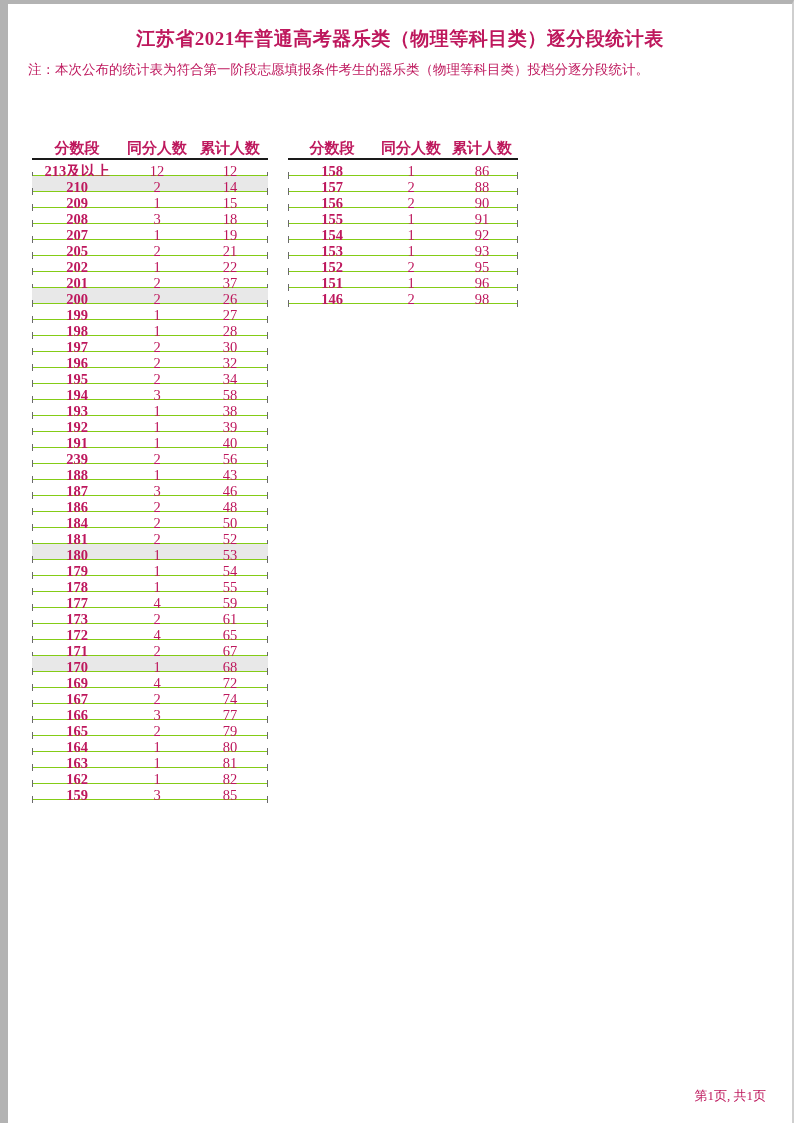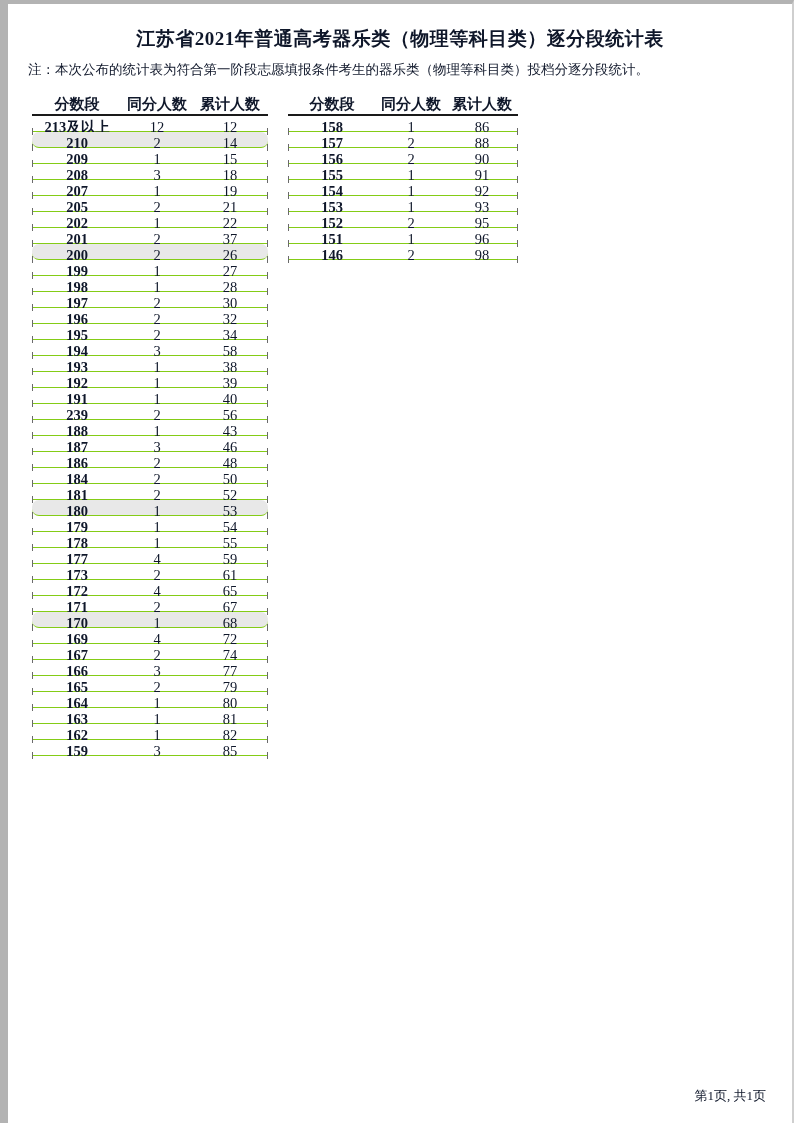--- a/index.html
+++ b/index.html
@@ -6,21 +6,21 @@
   .page {
     position: relative;
     width: 794px;
     height: 1123px;
     box-sizing: border-box;
     background: #ffffff;
     border-left: 8px solid #b3b3b3;
     border-top: 4px solid #b3b3b3;
     border-right: 2px solid #cfcfcf;
     font-family: "Liberation Serif", "DejaVu Serif", serif;
-    color: #0f172a;
+    color: #be185d;
     overflow: hidden;
   }
   .title {
     position: absolute;
     top: 22px; left: 0; right: 0;
     text-align: center;
     font-size: 19px;
     font-weight: bold;
     letter-spacing: 0.5px;
   }
@@ -36,34 +36,35 @@
   .stable.left  { left: 24px;  width: 236px; }
   .stable.right { left: 280px; width: 230px; }
   .thead {
     display: grid;
     height: 24px;
     line-height: 24px;
     font-weight: bold;
     font-size: 15px;
     border-bottom: 2px solid #1a1a1a;
     box-sizing: border-box;
+    margin-top: 44px;
   }
   .stable.left  .thead, .stable.left  .trow { grid-template-columns: 90px 70px 76px; }
   .stable.right .thead, .stable.right .trow { grid-template-columns: 88px 70px 72px; }
   .thead span { text-align: center; }
   .trow {
     position: relative;
     display: grid;
     height: 16px;
     line-height: 23px;
     font-size: 14.5px;
     border-bottom: 1px solid #84cc16;
     box-sizing: border-box;
   }
-  .trow.hl { background: #e8e8e8; border-radius: 7px; }
+  .trow.hl { background: #e8e8e8; }
   .trow::before, .trow::after {
     content: "";
     position: absolute;
     bottom: -4px;
     width: 1px;
     height: 7px;
     background: #6a6a6a;
   }
   .trow::before { left: 0; }
   .trow::after  { right: 0; }

